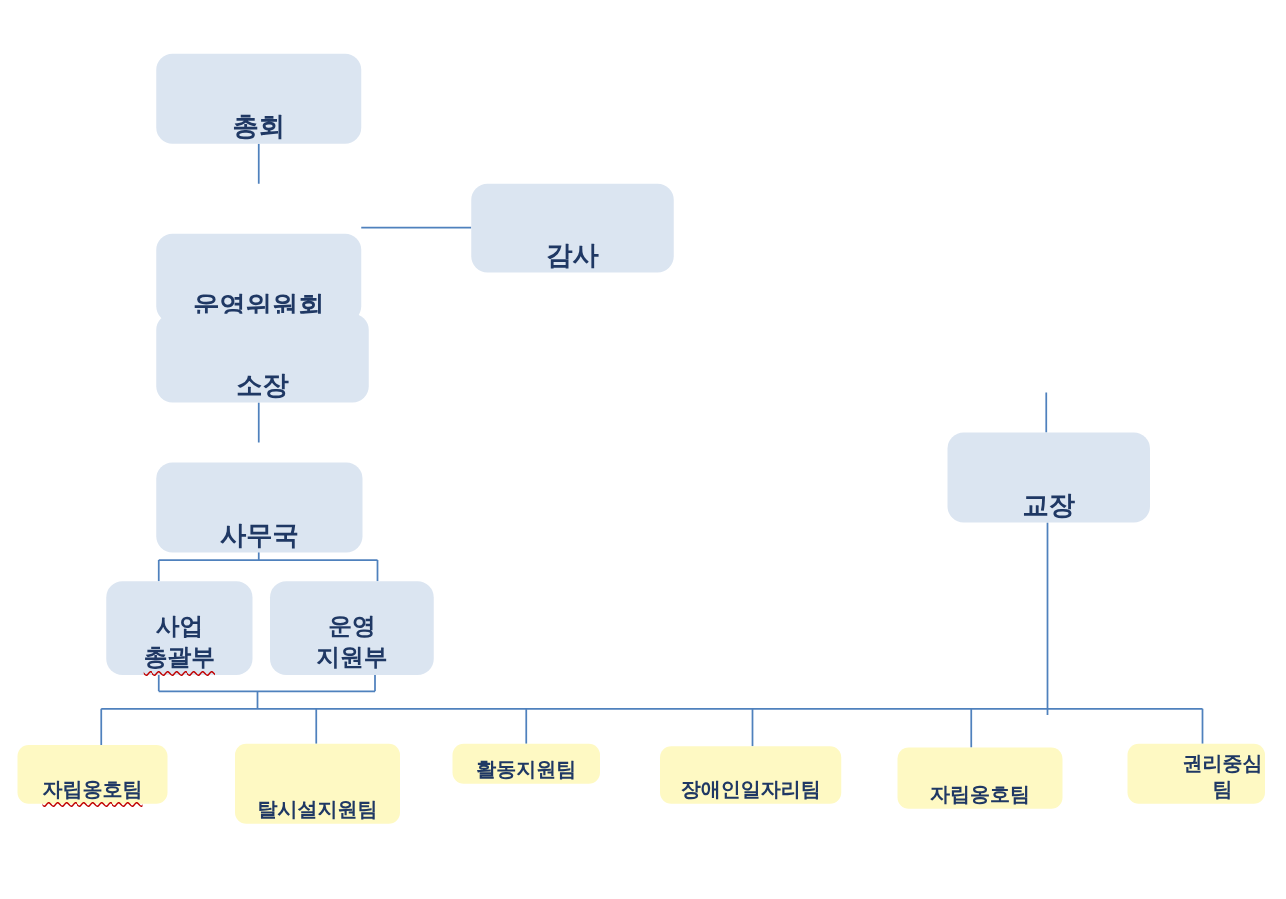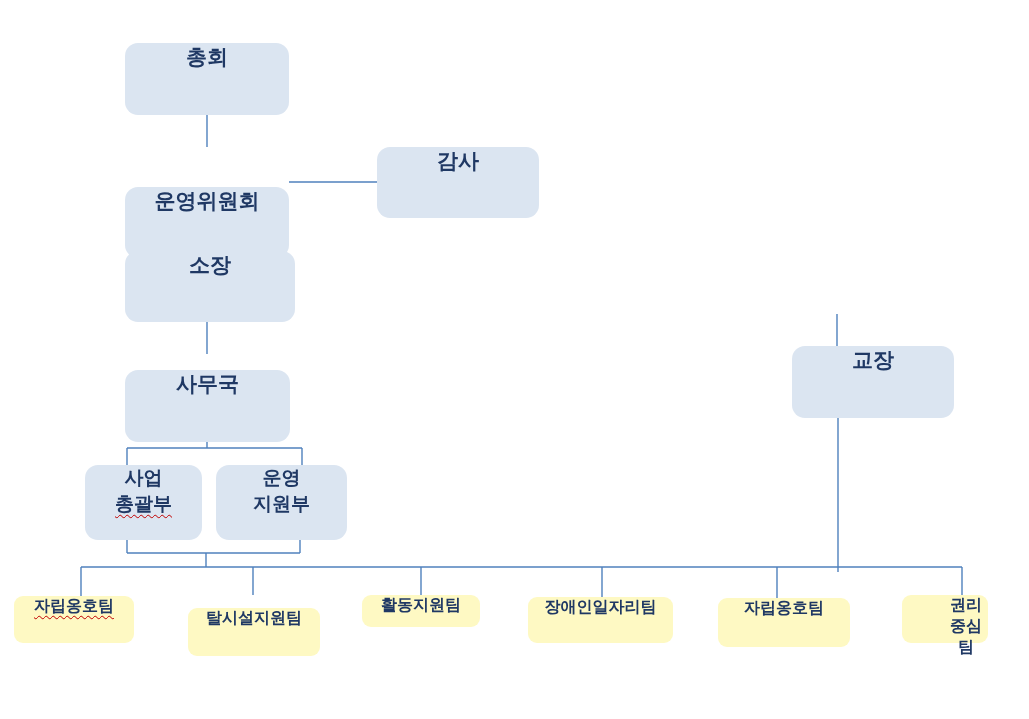--- a/index.html
+++ b/index.html
@@ -23,21 +23,21 @@
     height: 719px;
     pointer-events: none;
   }
   .connectors line {
     stroke: #4f81bd;
     stroke-width: 1.4;
   }
   .node {
     position: absolute;
     display: flex;
-    align-items: flex-start;
+    align-items: flex-end;
     justify-content: center;
     text-align: center;
     color: #1f3864;
     font-weight: bold;
     box-sizing: border-box;
   }
   .blue {
     background: #dbe5f1;
     border-radius: 13px;
   }
@@ -56,28 +56,28 @@
   }
   
   .n-assembly    { left: 125px; top:  43px; width: 164px; height: 72px; font-size: 21px; }
   .n-steering    { left: 125px; top: 147px; width: 164px; height: 71px; font-size: 21px; margin-top: 40px; }
   .n-audit       { left: 377px; top: 147px; width: 162px; height: 71px; font-size: 21px; }
   .n-director    { left: 125px; top: 251px; width: 170px; height: 71px; font-size: 21px; }
   .n-secretariat { left: 125px; top: 370px; width: 165px; height: 72px; font-size: 21px; }
   .n-business    { left:  85px; top: 465px; width: 117px; height: 75px; font-size: 19px; line-height: 1.35; }
   .n-opsupport   { left: 216px; top: 465px; width: 131px; height: 75px; font-size: 19px; line-height: 1.35; }
   .n-nightschool { left: 758px; top: 243px; width: 157px; height: 71px; font-size: 14px; font-weight: 600; line-height: 1.5; }
-  .n-principal   { left: 758px; top: 346px; width: 162px; height: 72px; font-size: 21px; margin-left: 34px; }
+  .n-principal   { left: 758px; top: 346px; width: 162px; height: 72px; font-size: 21px; }
   
   .t-0 { left:  14px; top: 596px; width: 120px; height: 47px; }
-  .t-1 { left: 188px; top: 608px; width: 132px; height: 48px; }
+  .t-1 { left: 188px; top: 595px; width: 132px; height: 64px; }
   .t-2 { left: 362px; top: 595px; width: 118px; height: 32px; }
   .t-3 { left: 528px; top: 597px; width: 145px; height: 46px; }
   .t-4 { left: 718px; top: 598px; width: 132px; height: 49px; }
-  .t-5 { left: 902px; top: 595px; width: 86px; height: 48px; padding-left: 42px; }
+  .t-5 { left: 902px; top: 595px; width: 110px; height: 48px; padding-left: 42px; }
 </style>
 </head>
 <body>
 
 <div class="canvas">
 
   <svg class="connectors" viewBox="0 0 1029 719" xmlns="http://www.w3.org/2000/svg">
     <line x1="207" y1="115" x2="207" y2="147"></line>
     <line x1="289" y1="182" x2="377" y2="182"></line>
     <line x1="207" y1="218" x2="207" y2="251"></line>

